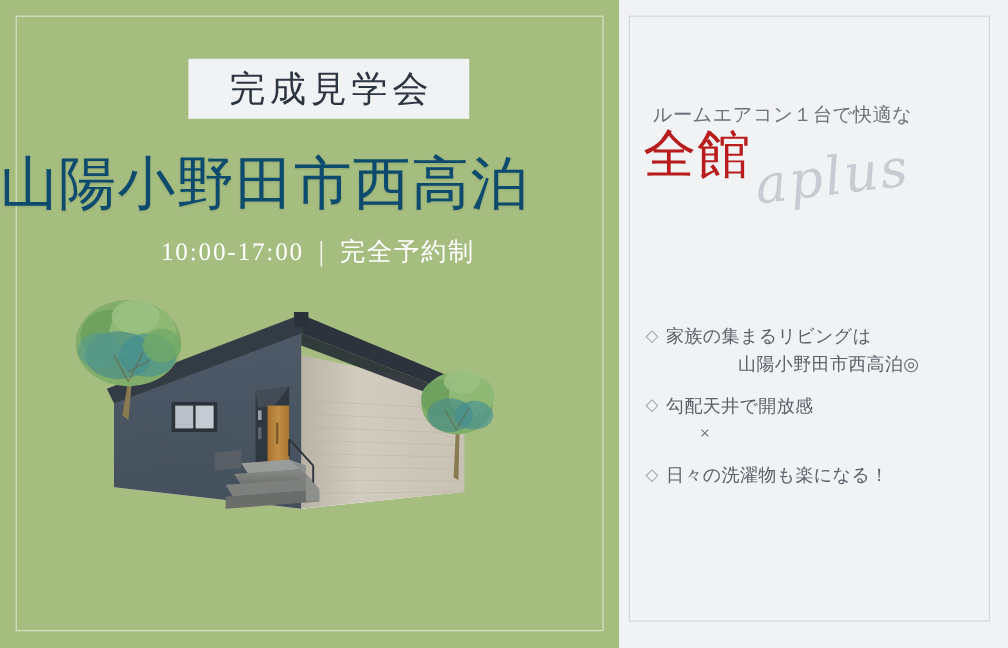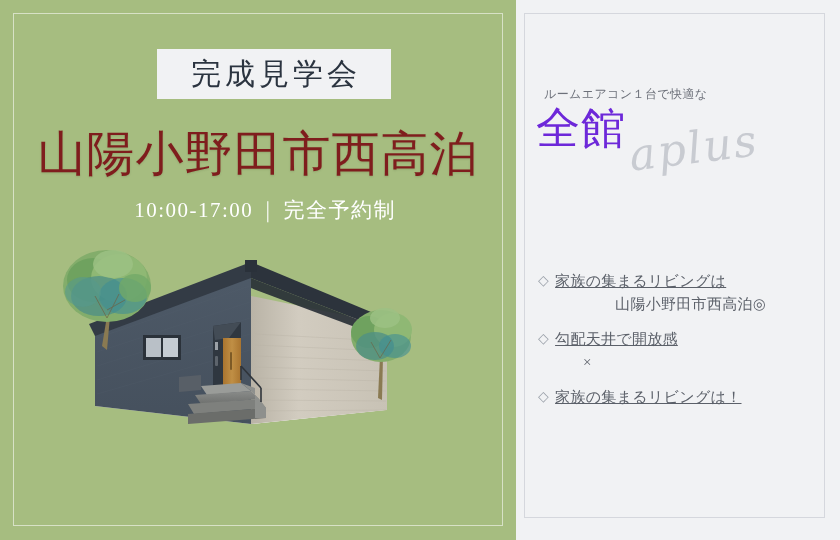--- a/index.html
+++ b/index.html
@@ -45,22 +45,21 @@
     letter-spacing: 4px;
     color: #2b3440;
     font-weight: 400;
     text-indent: 4px;
   }
 
   
   #address-line {
     position: absolute;
     left: 0; right: 0; top: 126px;
-    text-align: center;
-    color: #7f1d1d;
+    color: #0c4a6e;
     font-size: 48px;
     letter-spacing: 1px;
     line-height: 1.15;
     white-space: nowrap;
     text-shadow: 0 1px 2px rgba(60,75,40,0.18);
   }
 
   
   #hours-line {
     position: absolute;
@@ -92,34 +91,34 @@
   .right-inner-border {
     position: absolute;
     left: 8px; top: 13px; right: 15px; bottom: 22px;
     border: 1px solid rgba(210,212,218,0.9);
     pointer-events: none;
   }
 
   #kicker {
     position: absolute;
     left: 28px; top: 86px;
-    font-size: 12px;
+    font-size: 16px;
     color: #6d717a;
     letter-spacing: 0.4px;
     white-space: nowrap;
   }
 
   #headline-block {
     position: absolute;
     left: 20px; top: 104px;
     width: 300px;
   }
   #headline-block .hl-line {
     font-size: 44px;
-    color: #6d28d9;
+    color: #b91c1c;
     line-height: 1.12;
     letter-spacing: 1px;
     white-space: nowrap;
     position: relative;
     z-index: 2;
   }
 
   #script-watermark {
     position: absolute;
     left: 113px; top: 122px;
@@ -151,21 +150,21 @@
     flex: 0 0 auto;
     margin-right: 6px;
     color: #9aa0a9;
     font-size: 14px;
     line-height: 1.5;
   }
   .feature-item .fi-lines { flex: 1 1 auto; }
   .fi-line { white-space: nowrap; }
   .fi-line.indent-1 { padding-left: 60px; }
   .fi-line.indent-2 { padding-left: 28px; }
-  .fi-line.indent-0 { padding-left: 0; text-decoration: underline; }
+  .fi-line.indent-0 { padding-left: 0; }
 </style>
 </head>
 <body>
 
 <div id="banner">
 
   <div id="left-panel" style="background: rgb(166, 189, 128);">
     <div class="left-inner-border"></div>
 
     <div id="event-badge" style="background: rgb(241, 242, 244);">
@@ -333,20 +332,20 @@
             <div class="fi-lines">
               <div class="fi-line indent-0">勾配天井で開放感</div>
               <div class="fi-line indent-2">×</div>
             </div>
           </div>
         </div>
         <div class="feature-item">
           <div class="fi-row">
             <span class="bullet">◇</span>
             <div class="fi-lines">
-              <div class="fi-line indent-0">家族の集まるリビングは！</div>
+              <div class="fi-line indent-0">日々の洗濯物も楽になる！</div>
             </div>
           </div>
         </div>
       </div>
   </div>
 
 </div>
 
 </body></html>

